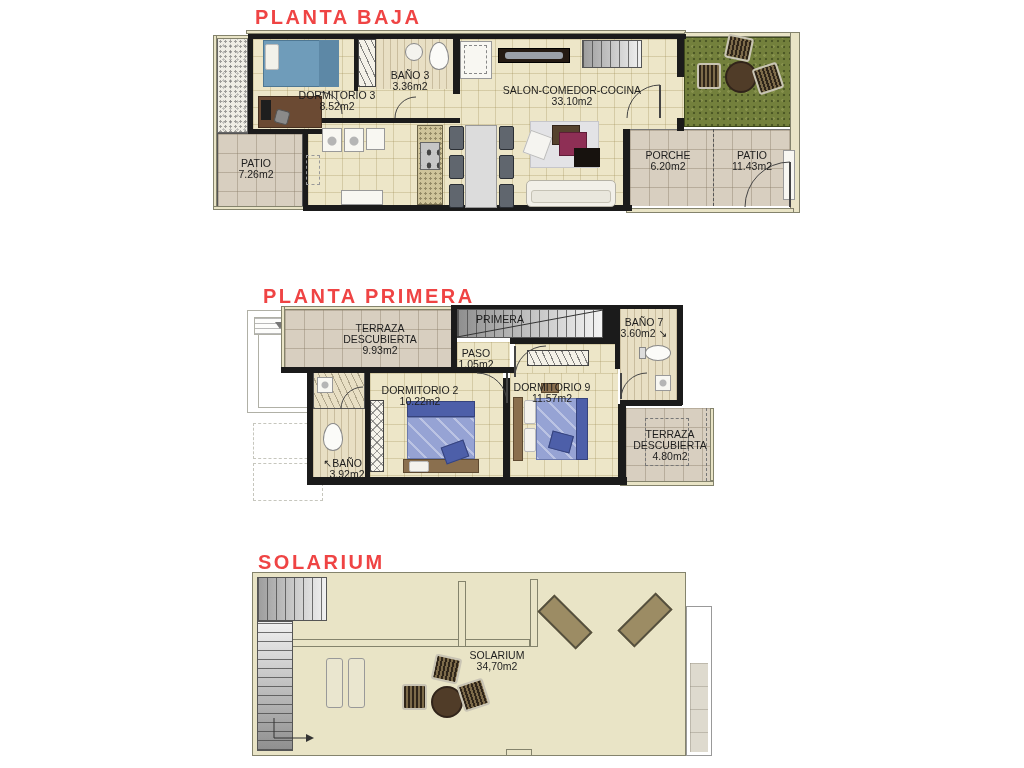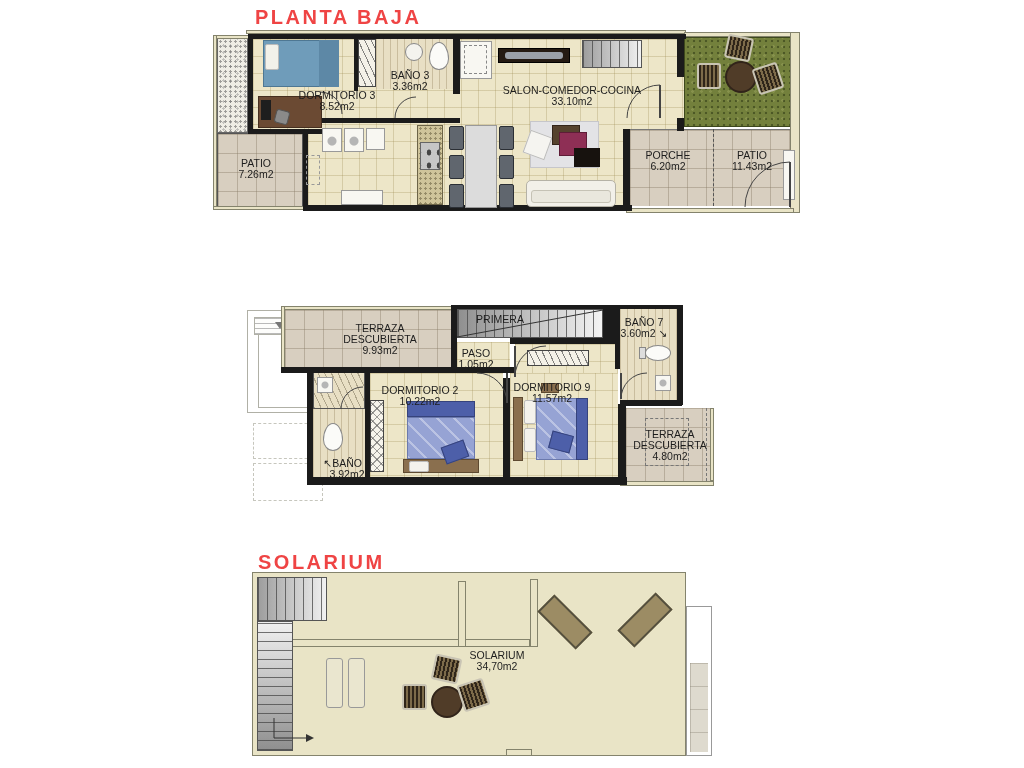--- a/index.html
+++ b/index.html
@@ -54,20 +54,21 @@
   .dchair{background:#60666e;border:1px solid #2b2f35;border-radius:2px;}
   .white-box{background:#f8f7f2;border:1px solid #999;}
   svg.overlay{position:absolute;left:0;top:0;z-index:25;pointer-events:none;}
 </style>
 </head>
 <body>
 
 <div id="canvas">
 
   <div class="title" style="left:255px;top:6px;">PLANTA BAJA</div>
+  <div class="title" style="left:263px;top:285px;">PLANTA PRIMERA</div>
   <div class="title" style="left:258px;top:551px;">SOLARIUM</div>
 
   <div class="floor" style="left:213px;top:30px;width:592px;height:188px;">
 
     <div class="oband" style="left:0px;top:5px;width:38px;height:4px;"></div>
     <div class="oband" style="left:0px;top:5px;width:4px;height:175px;"></div>
     <div class="oband" style="left:0px;top:176px;width:92px;height:4px;"></div>
     <div class="oband" style="left:33px;top:0px;width:440px;height:4px;"></div>
     <div class="oband" style="left:471px;top:2px;width:111px;height:5px;"></div>
     <div class="oband" style="left:577px;top:2px;width:10px;height:181px;"></div>

